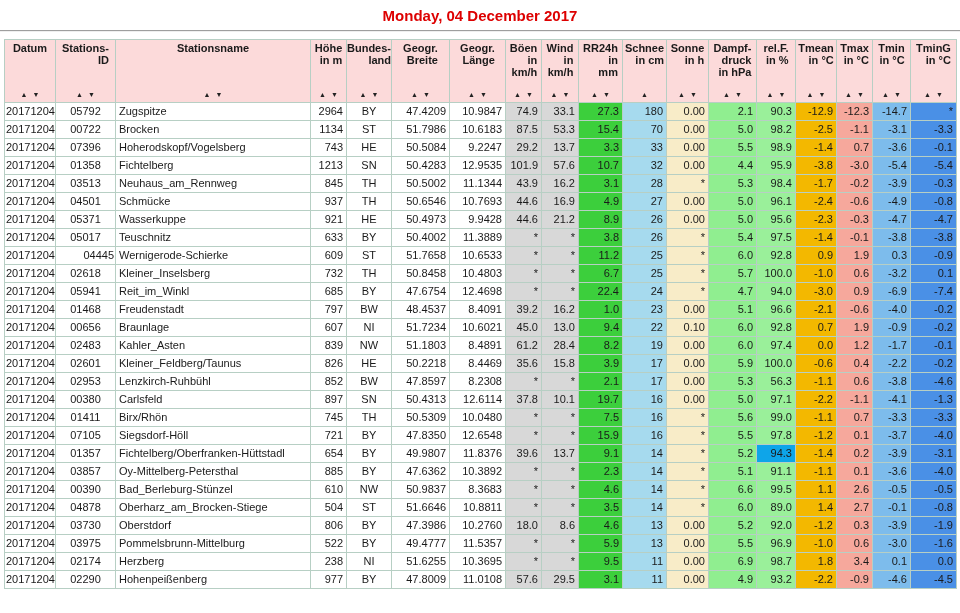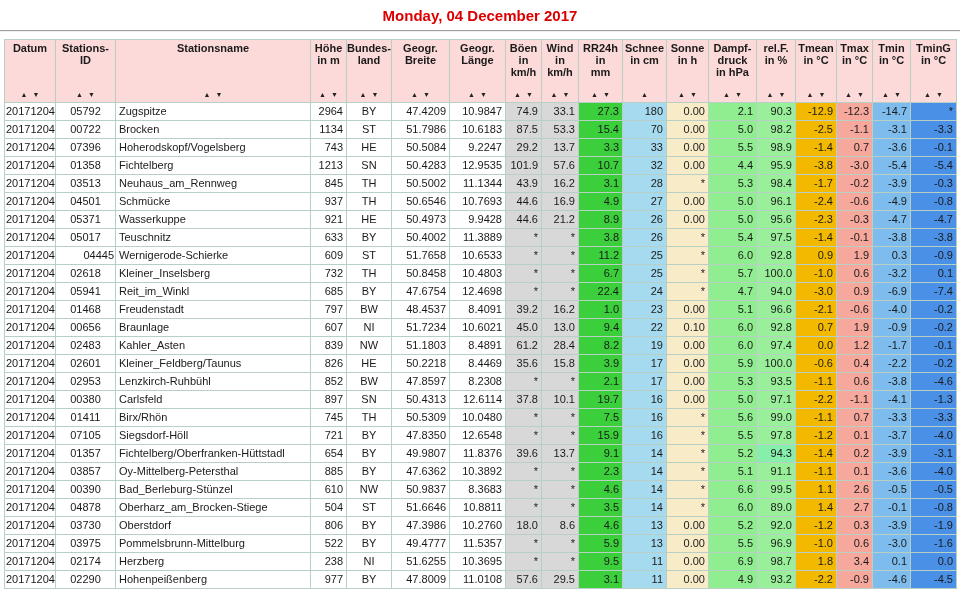--- a/index.html
+++ b/index.html
@@ -46,21 +46,21 @@
   .hwrap {
     display: flex;
     flex-direction: column;
     justify-content: space-between;
     align-items: center;
     height: 100%;
   }
   .hlabel {
     white-space: pre-line;
     line-height: 12px;
-    text-align: center;
+    text-align: right;
   }
   .arrows {
     display: flex;
     gap: 5px;
     justify-content: center;
     padding-bottom: 1px;
   }
   .arrow {
     font-size: 7px;
     color: #222222;
@@ -596,21 +596,21 @@
         <td class="align-right" style="background: rgb(255, 255, 255);">852</td>
         <td class="align-center" style="background: rgb(255, 255, 255);">BW</td>
         <td class="align-right" style="background: rgb(255, 255, 255);">47.8597</td>
         <td class="align-right" style="background: rgb(255, 255, 255);">8.2308</td>
         <td class="align-right" style="background: rgb(216, 216, 216);">*</td>
         <td class="align-right" style="background: rgb(216, 216, 216);">*</td>
         <td class="align-right" style="background: rgb(60, 207, 60);">2.1</td>
         <td class="align-right" style="background: rgb(166, 218, 238);">17</td>
         <td class="align-right" style="background: rgb(248, 236, 200);">0.00</td>
         <td class="align-right" style="background: rgb(144, 238, 144);">5.3</td>
-        <td class="align-right" style="background: rgb(154, 240, 154);">93.5</td>
+        <td class="align-right" style="background: rgb(154, 240, 154);">56.3</td>
         <td class="align-right" style="background: rgb(243, 184, 0);">-1.1</td>
         <td class="align-right" style="background: rgb(246, 168, 156);">0.6</td>
         <td class="align-right" style="background: rgb(125, 188, 236);">-3.8</td>
         <td class="align-right" style="background: rgb(74, 144, 230);">-4.6</td>
       </tr>
       <tr>
         <td class="align-center" style="background: rgb(255, 255, 255);">20171204</td>
         <td class="align-center" style="background: rgb(255, 255, 255);">00380</td>
         <td class="align-left" style="background: rgb(255, 255, 255);">Carlsfeld</td>
         <td class="align-right" style="background: rgb(255, 255, 255);">897</td>
@@ -676,21 +676,21 @@
         <td class="align-right" style="background: rgb(255, 255, 255);">654</td>
         <td class="align-center" style="background: rgb(255, 255, 255);">BY</td>
         <td class="align-right" style="background: rgb(255, 255, 255);">49.9807</td>
         <td class="align-right" style="background: rgb(255, 255, 255);">11.8376</td>
         <td class="align-right" style="background: rgb(216, 216, 216);">39.6</td>
         <td class="align-right" style="background: rgb(216, 216, 216);">13.7</td>
         <td class="align-right" style="background: rgb(60, 207, 60);">9.1</td>
         <td class="align-right" style="background: rgb(166, 218, 238);">14</td>
         <td class="align-right" style="background: rgb(248, 236, 200);">*</td>
         <td class="align-right" style="background: rgb(144, 238, 144);">5.2</td>
-        <td class="align-right" style="background: #86efac;">94.3</td>
+        <td class="align-right" style="background: #0ea5e9;">94.3</td>
         <td class="align-right" style="background: rgb(243, 184, 0);">-1.4</td>
         <td class="align-right" style="background: rgb(246, 168, 156);">0.2</td>
         <td class="align-right" style="background: rgb(125, 188, 236);">-3.9</td>
         <td class="align-right" style="background: rgb(74, 144, 230);">-3.1</td>
       </tr>
       <tr>
         <td class="align-center" style="background: rgb(255, 255, 255);">20171204</td>
         <td class="align-center" style="background: rgb(255, 255, 255);">03857</td>
         <td class="align-left" style="background: rgb(255, 255, 255);">Oy-Mittelberg-Petersthal</td>
         <td class="align-right" style="background: rgb(255, 255, 255);">885</td>

